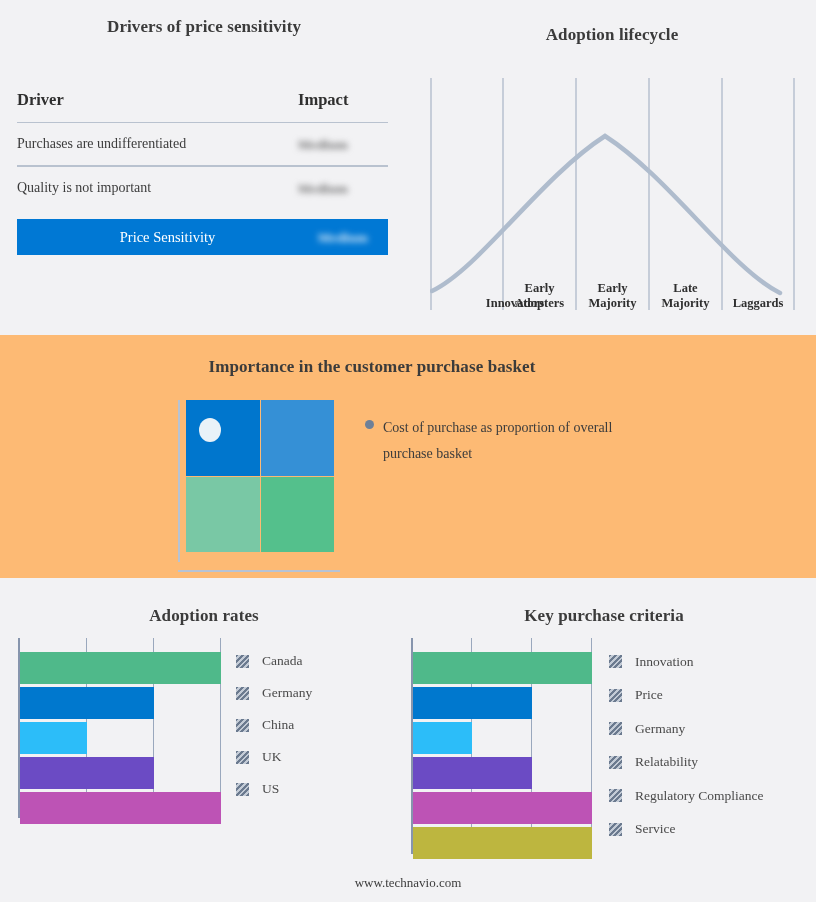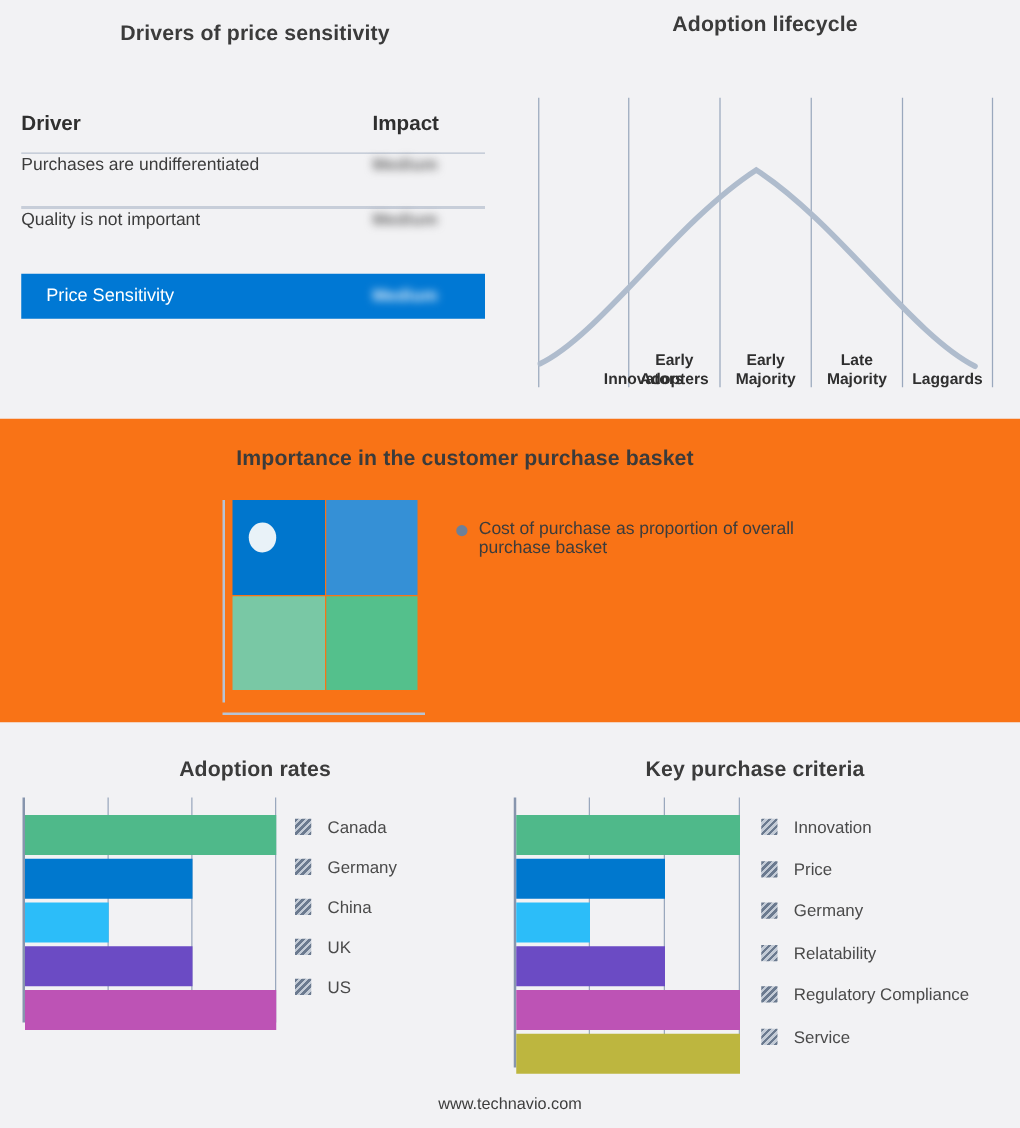--- a/index.html
+++ b/index.html
@@ -4,90 +4,90 @@
 <style>
   html,body{margin:0;padding:0;}
   body{
     width:816px;height:902px;
     background:#f2f2f4;
     font-family:"Liberation Sans", sans-serif;
     color:#3a3a3a;
     overflow:hidden;
     position:relative;
   }
-  .page{position:relative;width:816px;height:902px;}
+  .page{position:relative;width:816px;height:902px;font-family:Liberation Serif, serif;}
 
   
   .panel-title{
     font-size:17px;font-weight:bold;color:#3b3b3b;
     text-align:center;letter-spacing:.1px;
   }
 
   
   .top{position:absolute;left:0;top:0;width:816px;height:335px;background:#f2f2f4;}
   .tl{position:absolute;left:0;top:0;width:408px;height:335px;}
   .tr{position:absolute;left:408px;top:0;width:408px;height:335px;}
 
   .tl .panel-title{position:absolute;left:0;top:17px;width:408px;}
-  .tr .panel-title{position:absolute;left:0;top:10px;width:408px;}
+  .tr .panel-title{position:absolute;left:0;top:25px;width:408px;}
 
   
   .drivers{position:absolute;left:17px;top:90px;width:371px;}
   .drv-head{display:flex;height:32px;}
   .drv-head .c1{flex:1;font-size:16.5px;font-weight:bold;color:#2f2f2f;}
   .drv-head .c2{width:90px;text-align:left;font-size:16.5px;font-weight:bold;color:#2f2f2f;}
   .rule{height:1px;background:#b9c2cf;width:100%;}
-  .drv-row{display:flex;height:42px;}
+  .drv-row{display:flex;align-items:center;height:42px;}
   .drv-row .c1{flex:1;font-size:14px;color:#3c3c3c;}
   .drv-row .c2{width:90px;text-align:left;}
   .blurred{
     font-size:13.5px;color:#6a6a6a;font-weight:600;
     filter:blur(3.4px);
     -webkit-filter:blur(3.4px);
     display:inline-block;
     letter-spacing:.2px;
   }
   .drv-hl{
     margin-top:10px;
     background:#0078d4;height:36px;display:flex;align-items:center;
-    padding:0 0 0 20px;box-sizing:border-box;width:371px;
+    padding:0 0 0 20px;box-sizing:border-box;width:371px;text-align:center;
   }
   .drv-hl .c1{flex:1;font-size:14.5px;color:#ffffff;}
   .drv-hl .c2{width:90px;}
   .drv-hl .blurred{color:#e8f1fa;}
 
   
   .life{position:absolute;left:22px;top:78px;width:366px;height:232px;}
   .life svg{display:block;}
   .life-labels{position:absolute;left:22px;top:260px;width:366px;height:50px;}
   .life-labels .seg{
     position:absolute;bottom:0;text-align:center;
     font-size:12.5px;font-weight:bold;color:#2f2f2f;line-height:14.5px;
   }
 
   
-  .mid{position:absolute;left:0;top:335px;width:816px;height:243px;background:#f97316;}
+  .mid{position:absolute;left:0;top:335px;width:816px;height:243px;background:#fdba74;}
   .mid .panel-title{position:absolute;left:0;top:22px;width:744px;}
   .matrix-wrap{position:absolute;left:178px;top:65px;width:162px;height:162px;}
   .matrix-axis-v{position:absolute;left:0;top:0;width:2px;height:162px;background:#b7c3d4;}
   .matrix-axis-h{position:absolute;left:0;bottom:-10px;width:162px;height:2px;background:#b7c3d4;}
   .matrix{position:absolute;left:8px;top:0;width:148px;height:152px;display:grid;
           grid-template-columns:1fr 1fr;grid-template-rows:1fr 1fr;gap:1px;}
   .q{position:relative;}
   .dot{
     position:absolute;left:32%;top:40%;width:22px;height:24px;border-radius:50%;
     background:#e9f2f8;transform:translate(-50%,-50%);
   }
   .mid-legend{position:absolute;left:365px;top:80px;width:320px;}
   .mid-legend .item{display:flex;align-items:flex-start;margin-bottom:22px;}
   .mid-legend .bullet{
     width:9px;height:9px;border-radius:50%;background:#6e8098;
     margin:5px 9px 0 0;flex:0 0 auto;
   }
-  .mid-legend .txt{font-size:14px;line-height:15px;color:#3c3c3c;max-width:260px;}
+  .mid-legend .txt{font-size:14px;line-height:26px;color:#3c3c3c;max-width:260px;}
 
   
   .bot{position:absolute;left:0;top:578px;width:816px;height:324px;background:#f2f2f4;}
   .bl{position:absolute;left:0;top:0;width:408px;height:324px;}
   .br{position:absolute;left:400px;top:0;width:416px;height:324px;}
   .bl .panel-title{position:absolute;left:0;top:28px;width:408px;}
   .br .panel-title{position:absolute;left:0;top:28px;width:408px;}
 
   .barchart{position:absolute;}
   .plot{position:absolute;left:0;top:0;}

